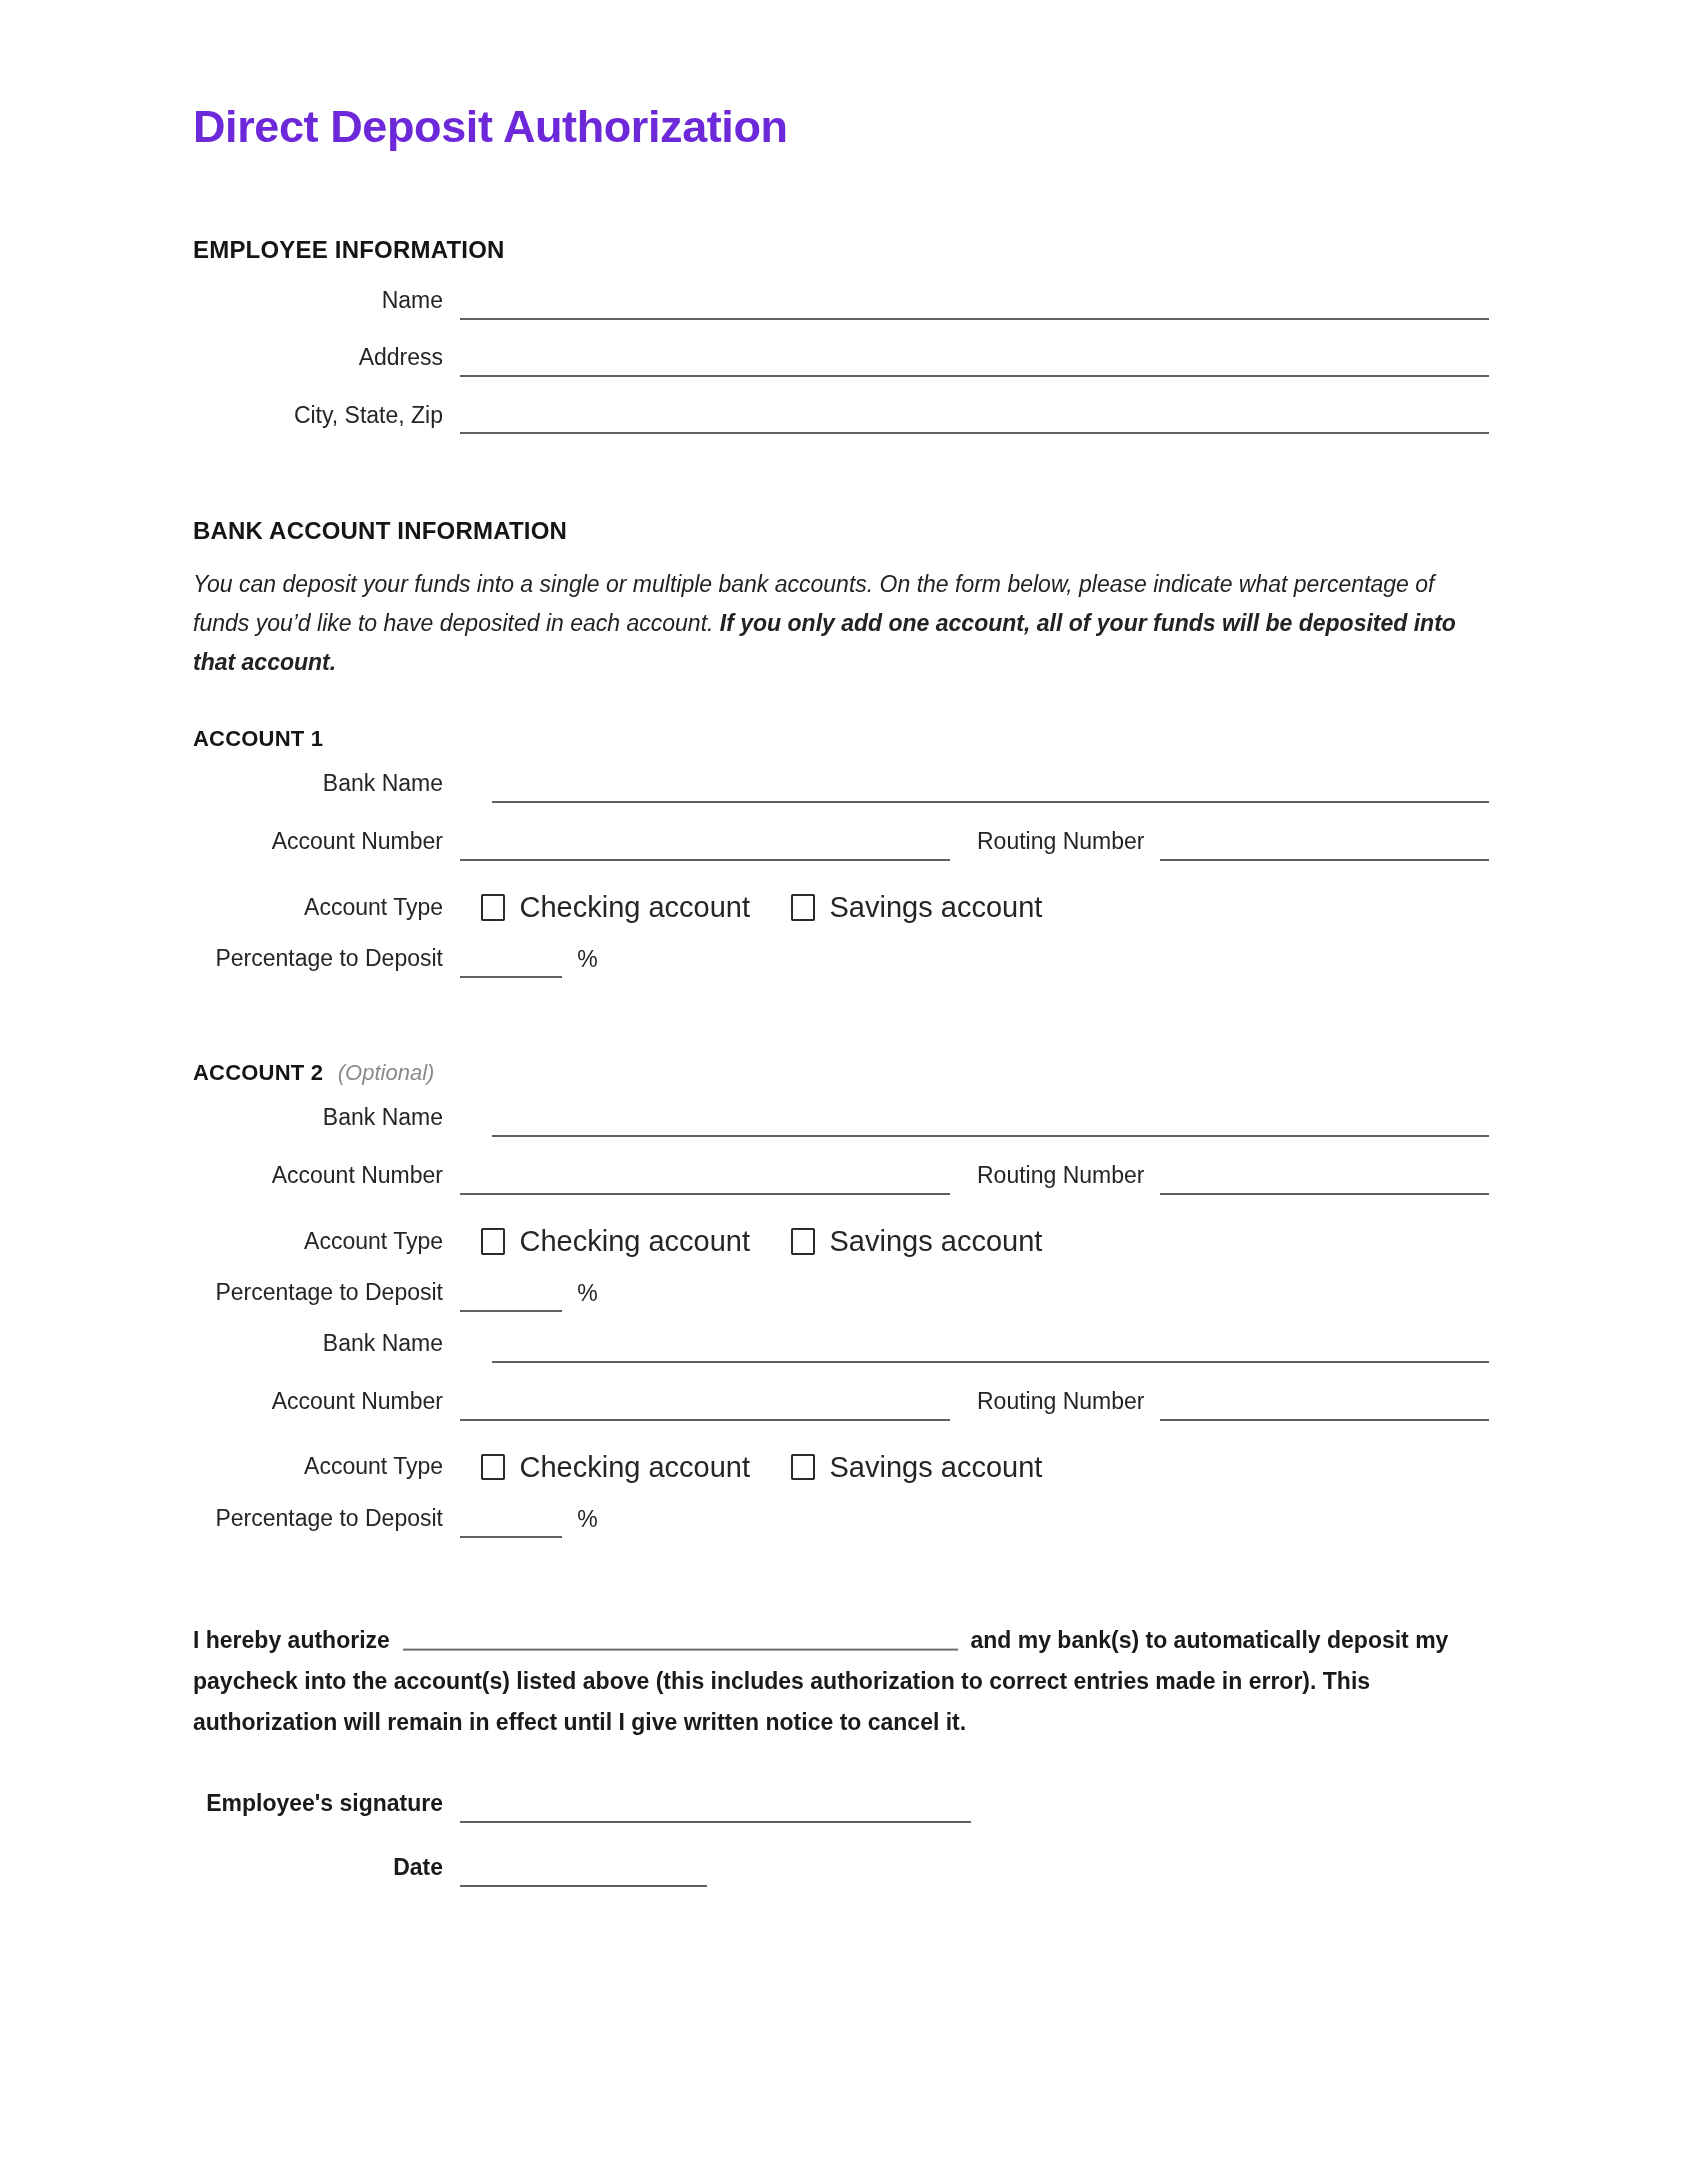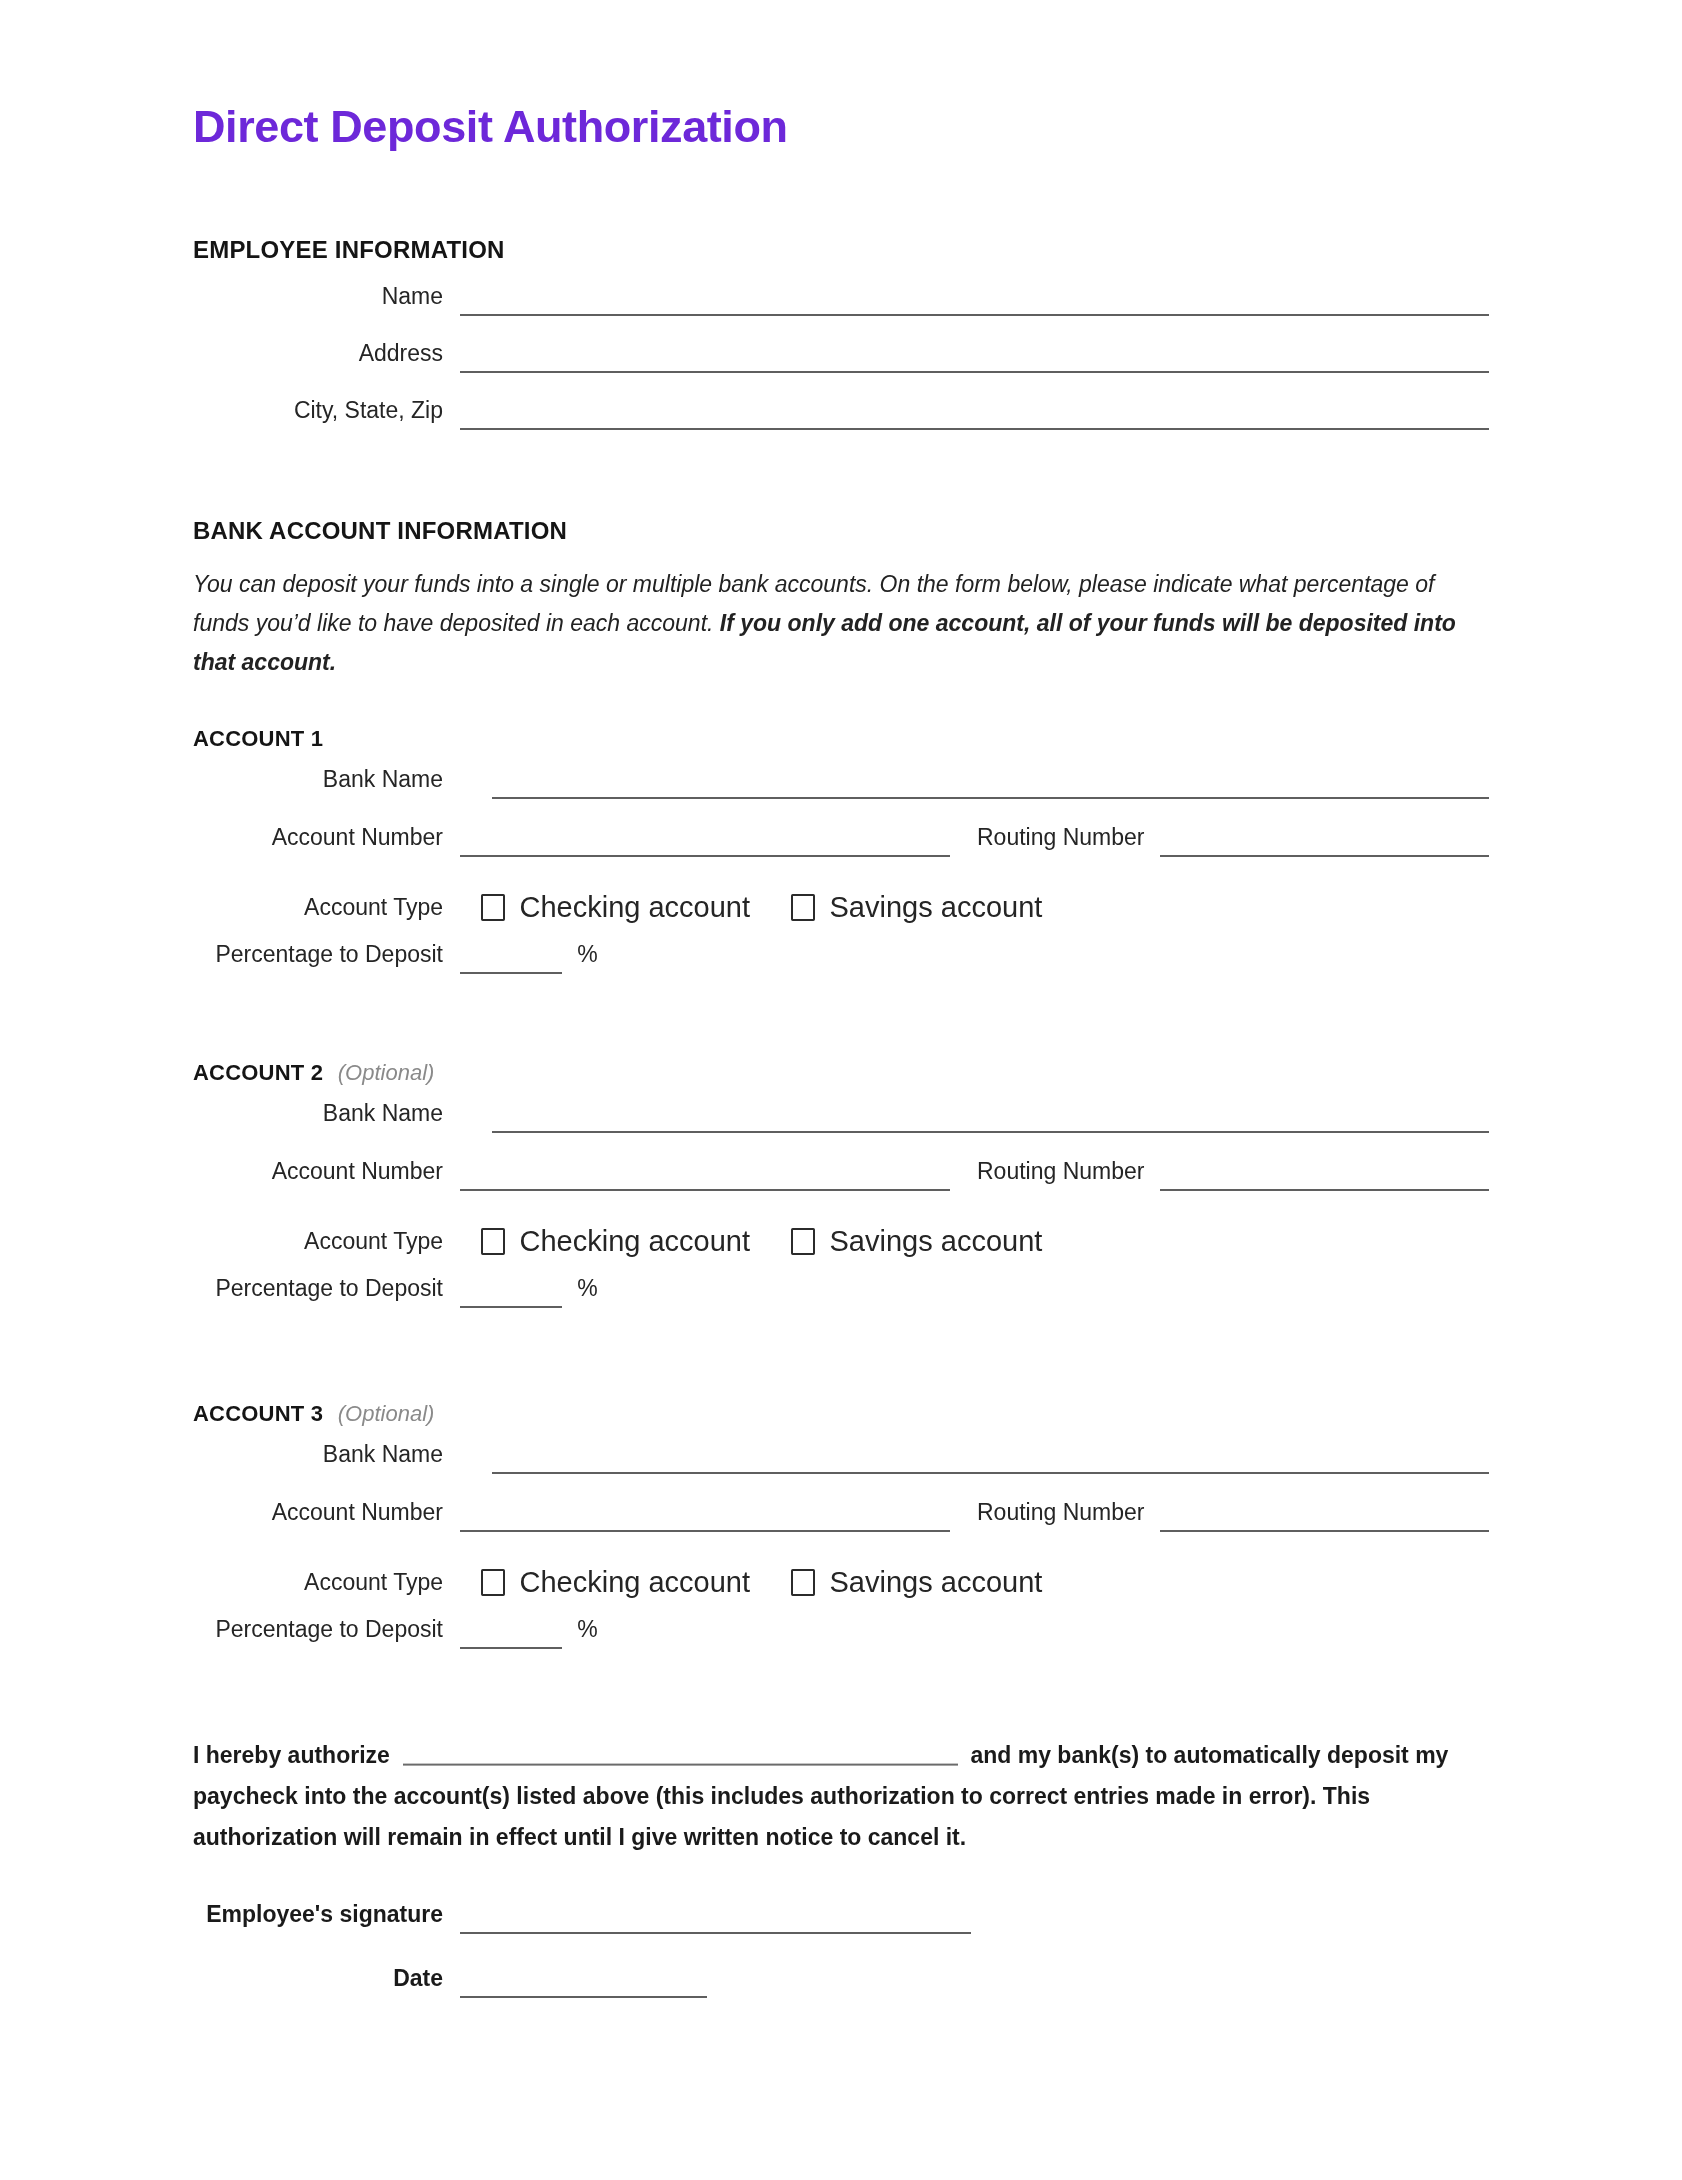--- a/index.html
+++ b/index.html
@@ -56,20 +56,21 @@
   .acc-title { font-weight: 700; color: #151515; letter-spacing: 0.2px; }
   .acc-optional {
     font-style: italic;
     color: #8a8a8a;
     font-weight: 400;
     margin-left: 8.5px;
   }
   
   .frow {
     display: flex;
+    align-items: flex-end;
     height: 37px;
   }
   .flabel {
     box-sizing: border-box;
     width: 267px;
     padding-right: 17px;
     padding-bottom: 5.1px;
     text-align: right;
     font-size: 23px;
     line-height: 1.2;
@@ -221,24 +222,20 @@
     <span class="cb-label">Checking account</span>
     <span class="checkbox cb-second"></span>
     <span class="cb-label">Savings account</span>
   </div>
   <div class="frow pct-row">
     <div class="flabel">Percentage to Deposit</div>
     <div class="fline" style="width:102px"></div>
     <span class="pct-sign">%</span>
   </div>
 
-  <div class="acc-head later" style="margin-top:89px">
-    <span class="acc-title">ACCOUNT 3</span>
-    <span class="acc-optional">(Optional)</span>
-  </div>
   <div class="frow mt-acc-first">
     <div class="flabel">Bank Name</div>
     <div class="fline grow"></div>
   </div>
   <div class="frow mt-acc-row">
     <div class="flabel">Account Number</div>
     <div class="fline" style="width:490px"></div>
     <div class="inline-label">Routing Number</div>
     <div class="fline grow"></div>
   </div>

